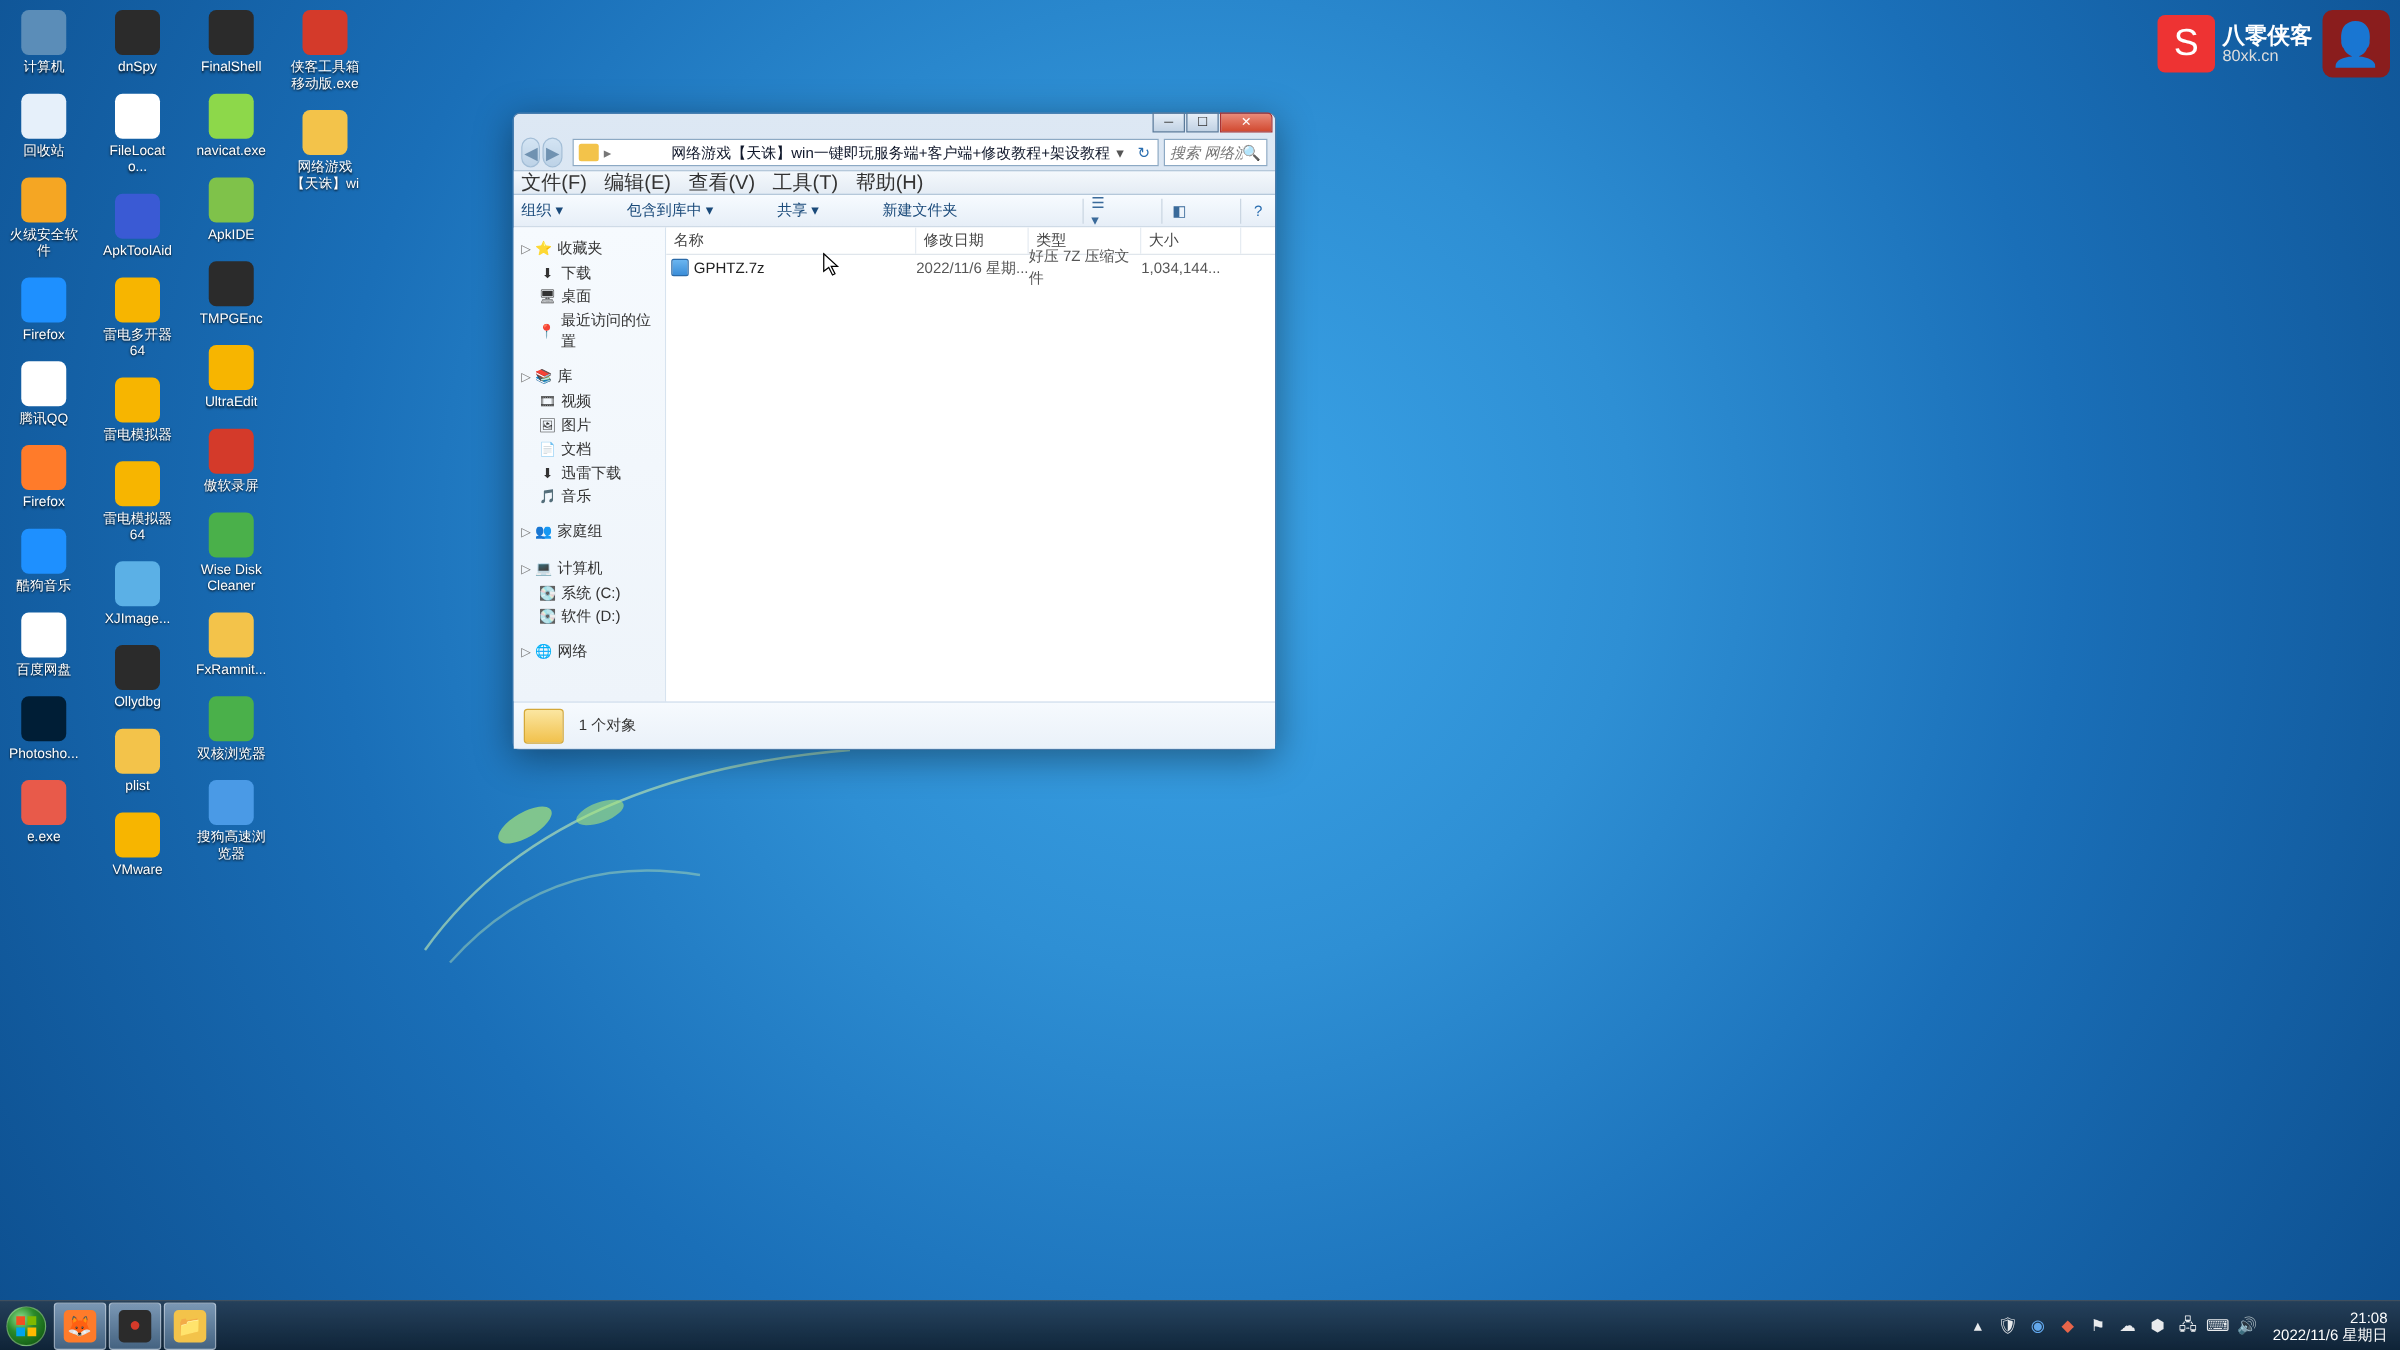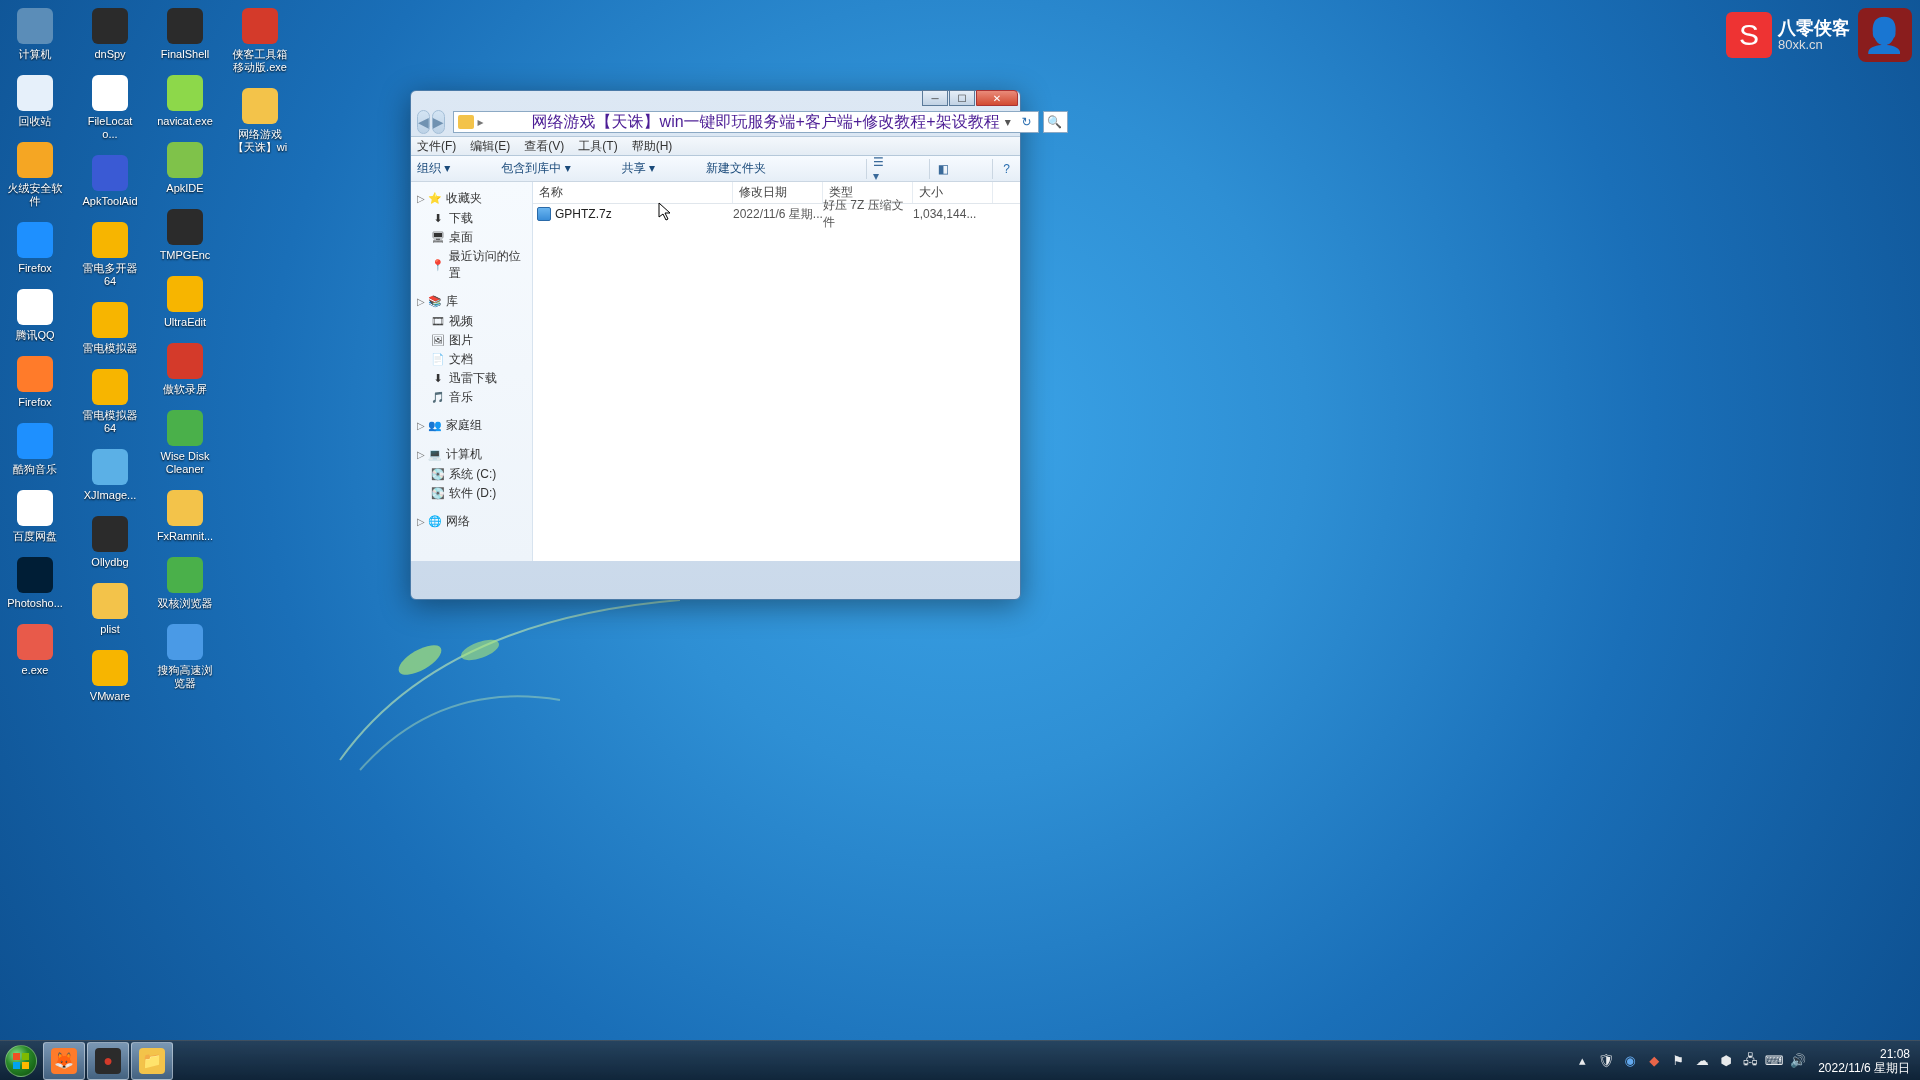--- a/index.html
+++ b/index.html
@@ -34,27 +34,27 @@
   box-shadow: 0 6px 30px rgba(0,0,0,.4);
 }
 .titlebar { height: 17px; position: relative; }
 .win-ctrls { position: absolute; top: -1px; right: 2px; display: flex; }
 .win-btn { width: 26px; height: 16px; margin-left: 1px; border: 1px solid #5a7a9a; background: linear-gradient(#e6eef7,#c1d2e4); display:flex;align-items:center;justify-content:center; font-size: 10px; color:#333; }
 .win-btn.close { background: linear-gradient(#e98b7a,#d24a31); color:#fff; border-color:#a33; width:42px; border-radius: 0 4px 0 0; }
 .nav-row { height: 28px; display: flex; align-items: center; padding: 2px 6px; }
 .nav-arrow { width: 26px; height: 24px; border-radius: 12px; background: linear-gradient(#cfe3f4,#a9c5df); border:1px solid #7ea3c4; margin-right:2px; display:flex;align-items:center;justify-content:center;color:#2a5a86; font-size:14px; opacity:.6; }
 .addr-wrap { flex: 1; display: flex; align-items: center; height: 22px; background: #fff; border: 1px solid #8ca9c4; margin-left: 6px; }
 .addr-wrap .folder-ic { width: 16px; height: 14px; background: #f3c34a; border-radius:2px; margin: 0 4px; }
-.addr-wrap .path { flex: 1; font-size: 16px; color: #4c1d95; white-space: nowrap; overflow: hidden; margin-left: 44px; }
+.addr-wrap .path { flex: 1; font-size: 12px; color: #0f172a; white-space: nowrap; overflow: hidden; margin-left: 44px; }
 .addr-wrap .dd { width: 16px; text-align:center; color:#555; }
 .refresh { width: 22px; text-align:center; color:#2a6eb0; }
 .search-wrap { width: 140px; height: 22px; background:#fff; border: 1px solid #8ca9c4; margin-left:4px; display:flex; align-items:center; padding:0 4px; }
 .search-wrap input { border:none; outline:none; width:100%; font-size:12px; color:#888; font-style:italic; background:transparent; }
 .menubar { height: 20px; background: linear-gradient(#f4f8fc,#e4ecf4); border-top:1px solid #b5c8da; border-bottom:1px solid #b5c8da; display:flex; align-items:center; padding:0 6px; }
-.menubar span { margin-right: 14px; color:#333; font-size:12px; cursor:pointer; }
+.menubar span { margin-right: 14px; color:#333; font-size:16px; cursor:pointer; }
 .toolbar { height: 26px; background: linear-gradient(#f7fbff,#e6eef7); border-bottom:1px solid #cad6e2; display:flex; align-items:center; padding:0 6px;gap:37px; }
 .toolbar .tb-item { color:#1a4a7a; margin-right:14px; font-size:12px; cursor:pointer; }
 .toolbar .spacer { flex:1; }
 .toolbar .tb-icon { width:22px; height:20px; display:flex;align-items:center;justify-content:center;color:#3a6a9a; margin-left:4px; border-left:1px solid #cad6e2; padding-left:6px; }
 .content { display:flex; height: calc(100% - 17px - 28px - 20px - 26px - 38px); background:#fff; }
 .sidebar { width: 122px; background: linear-gradient(#f6fafe,#eef4fa); border-right:1px solid #d7e3ef; overflow:auto; padding: 6px 2px; }
 .sb-group { margin-bottom: 8px; }
 .sb-head { display:flex; align-items:center; font-size:12px; color:#333; padding:2px 4px; cursor:pointer; }
 .sb-head .exp { font-size:10px; color:#777; margin-right:3px; width:8px; }
 .sb-item { display:flex; align-items:center; font-size:12px; color:#333; padding:1px 4px 1px 18px; cursor:pointer; }
@@ -380,20 +380,24 @@
                 <span class="file-ic"></span>
                 <span>GPHTZ.7z</span>
               </div>
               <div class="fc-date">2022/11/6 星期...</div>
               <div class="fc-type">好压 7Z 压缩文件</div>
               <div class="fc-size">1,034,144...</div>
             </div>
           </div>
       </div>
     </div>
+    <div class="status">
+      <div class="big-folder"></div>
+      <div class="stxt">1 个对象</div>
+    </div>
   </div>
 
   <div class="cursor">
     <svg width="16" height="20">
         <path d="M1 1 L1 15 L5 12 L8 18 L10 17 L7 11 L12 11 Z" fill="#fff" stroke="#000" stroke-width="1"></path>
       </svg>
   </div>
 
   <div class="taskbar">
     <div class="start">

